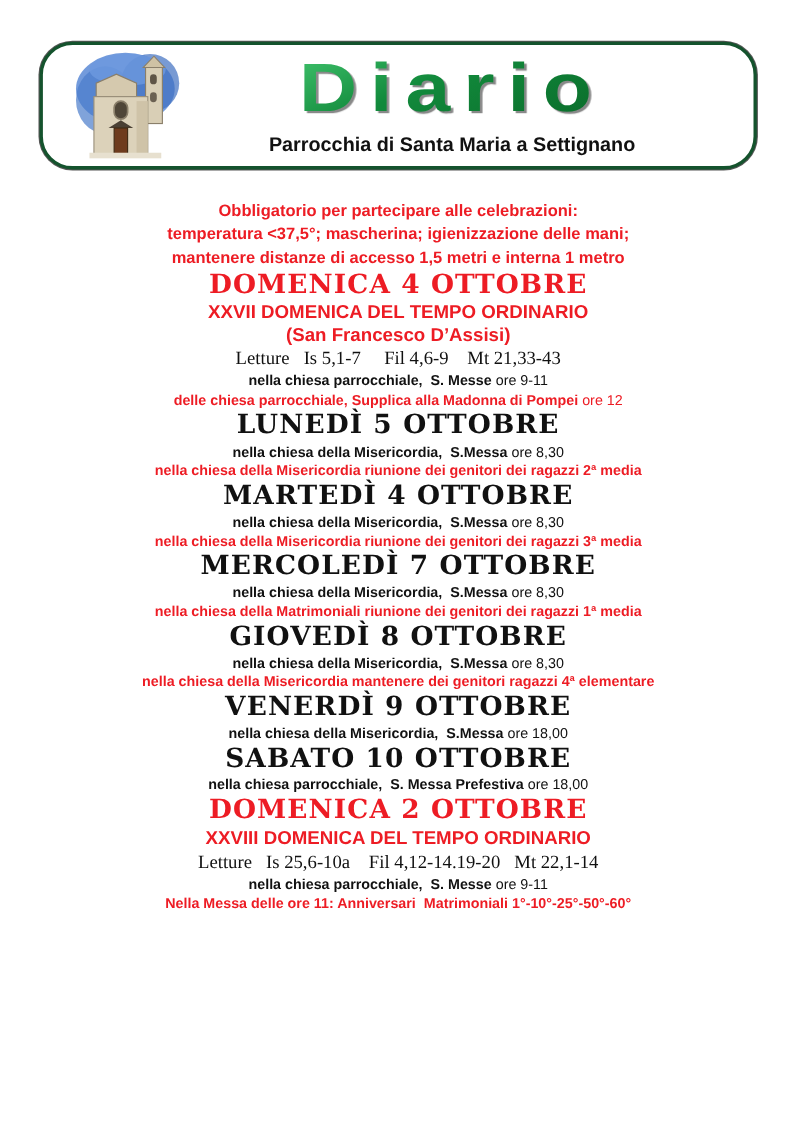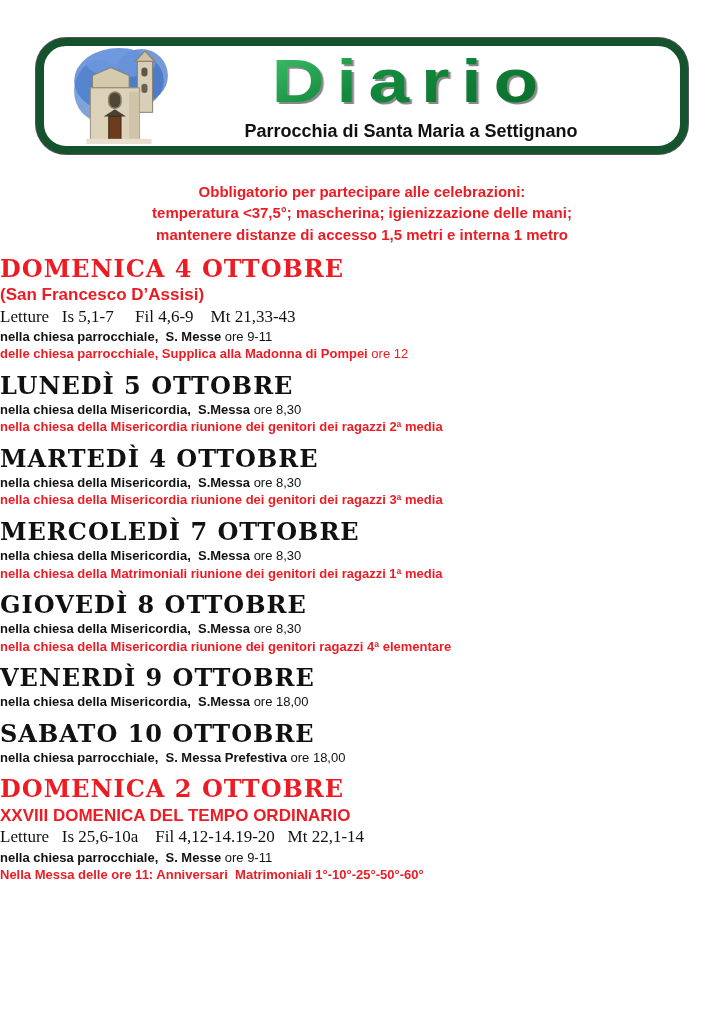--- a/index.html
+++ b/index.html
@@ -10,21 +10,21 @@
     background:#fff;
     font-family:"Liberation Sans", sans-serif;
     color:#1a1a1a;
     overflow:hidden;
   }
   
   .header-box{
     box-sizing:border-box;
     margin:38px 36px 0 36px;
     height:116px;
-    border:8px solid #14532d;
+    border:3px solid #14532d;
     border-radius:30px;
     box-shadow:0 0 0 1px #555;
     display:flex;
     align-items:center;
     background:#fff;
   }
   .church{
     width:102px;height:102px;
     margin-left:26px;
     flex:0 0 auto;
@@ -56,21 +56,21 @@
   .red{color:#ed1c24;}
   .b{font-weight:bold;}
   .notice{
     margin-top:27px;
     text-align:center;
     font-size:15px;
     font-weight:bold;
     line-height:1.42;
     color:#ed1c24;
   }
-  .day{margin-top:11px;text-align:left;}
+  .day{text-align:center;}
   .day-title{
     margin:0 0 3px 0;
     font-family:"DejaVu Serif", serif;
     font-weight:bold;
     font-size:24px;
     line-height:1.1;
     letter-spacing:1px;
     color:#111;
   }
   .day-title.red{color:#ed1c24;}
@@ -134,20 +134,21 @@
   </div>
 
   <div class="notice">
     <div>Obbligatorio per partecipare alle celebrazioni:</div>
     <div>temperatura &lt;37,5°; mascherina; igienizzazione delle mani;</div>
     <div>mantenere distanze di accesso 1,5 metri e interna 1 metro</div>
   </div>
 
   <section class="day">
     <h2 class="day-title red">DOMENICA 4 OTTOBRE</h2>
+    <p class="sub red">XXVII DOMENICA DEL TEMPO ORDINARIO</p>
     <p class="sub red">(San Francesco D’Assisi)</p>
     <p class="letture">Letture   Is 5,1-7     Fil 4,6-9    Mt 21,33-43</p>
     <p class="row"><span class="b">nella chiesa parrocchiale,  S. Messe</span><span> ore 9-11</span></p>
     <p class="row red"><span class="b">delle chiesa parrocchiale, Supplica alla Madonna di Pompei</span><span> ore 12</span></p>
   </section>
 
   <section class="day">
     <h2 class="day-title">LUNEDÌ 5 OTTOBRE</h2>
     <p class="row"><span class="b">nella chiesa della Misericordia,  S.Messa</span><span> ore 8,30</span></p>
     <p class="row red"><span class="b">nella chiesa della Misericordia riunione dei genitori dei ragazzi 2ª media</span></p>
@@ -161,21 +162,21 @@
 
   <section class="day">
     <h2 class="day-title">MERCOLEDÌ 7 OTTOBRE</h2>
     <p class="row"><span class="b">nella chiesa della Misericordia,  S.Messa</span><span> ore 8,30</span></p>
     <p class="row red"><span class="b">nella chiesa della Matrimoniali riunione dei genitori dei ragazzi 1ª media</span></p>
   </section>
 
   <section class="day">
     <h2 class="day-title">GIOVEDÌ 8 OTTOBRE</h2>
     <p class="row"><span class="b">nella chiesa della Misericordia,  S.Messa</span><span> ore 8,30</span></p>
-    <p class="row red"><span class="b">nella chiesa della Misericordia riunione dei genitori ragazzi 4ª elementare</span></p>
+    <p class="row red"><span class="b">nella chiesa della Misericordia mantenere dei genitori ragazzi 4ª elementare</span></p>
   </section>
 
   <section class="day">
     <h2 class="day-title">VENERDÌ 9 OTTOBRE</h2>
     <p class="row"><span class="b">nella chiesa della Misericordia,  S.Messa</span><span> ore 18,00</span></p>
   </section>
 
   <section class="day">
     <h2 class="day-title">SABATO 10 OTTOBRE</h2>
     <p class="row"><span class="b">nella chiesa parrocchiale,  S. Messa Prefestiva</span><span> ore 18,00</span></p>

